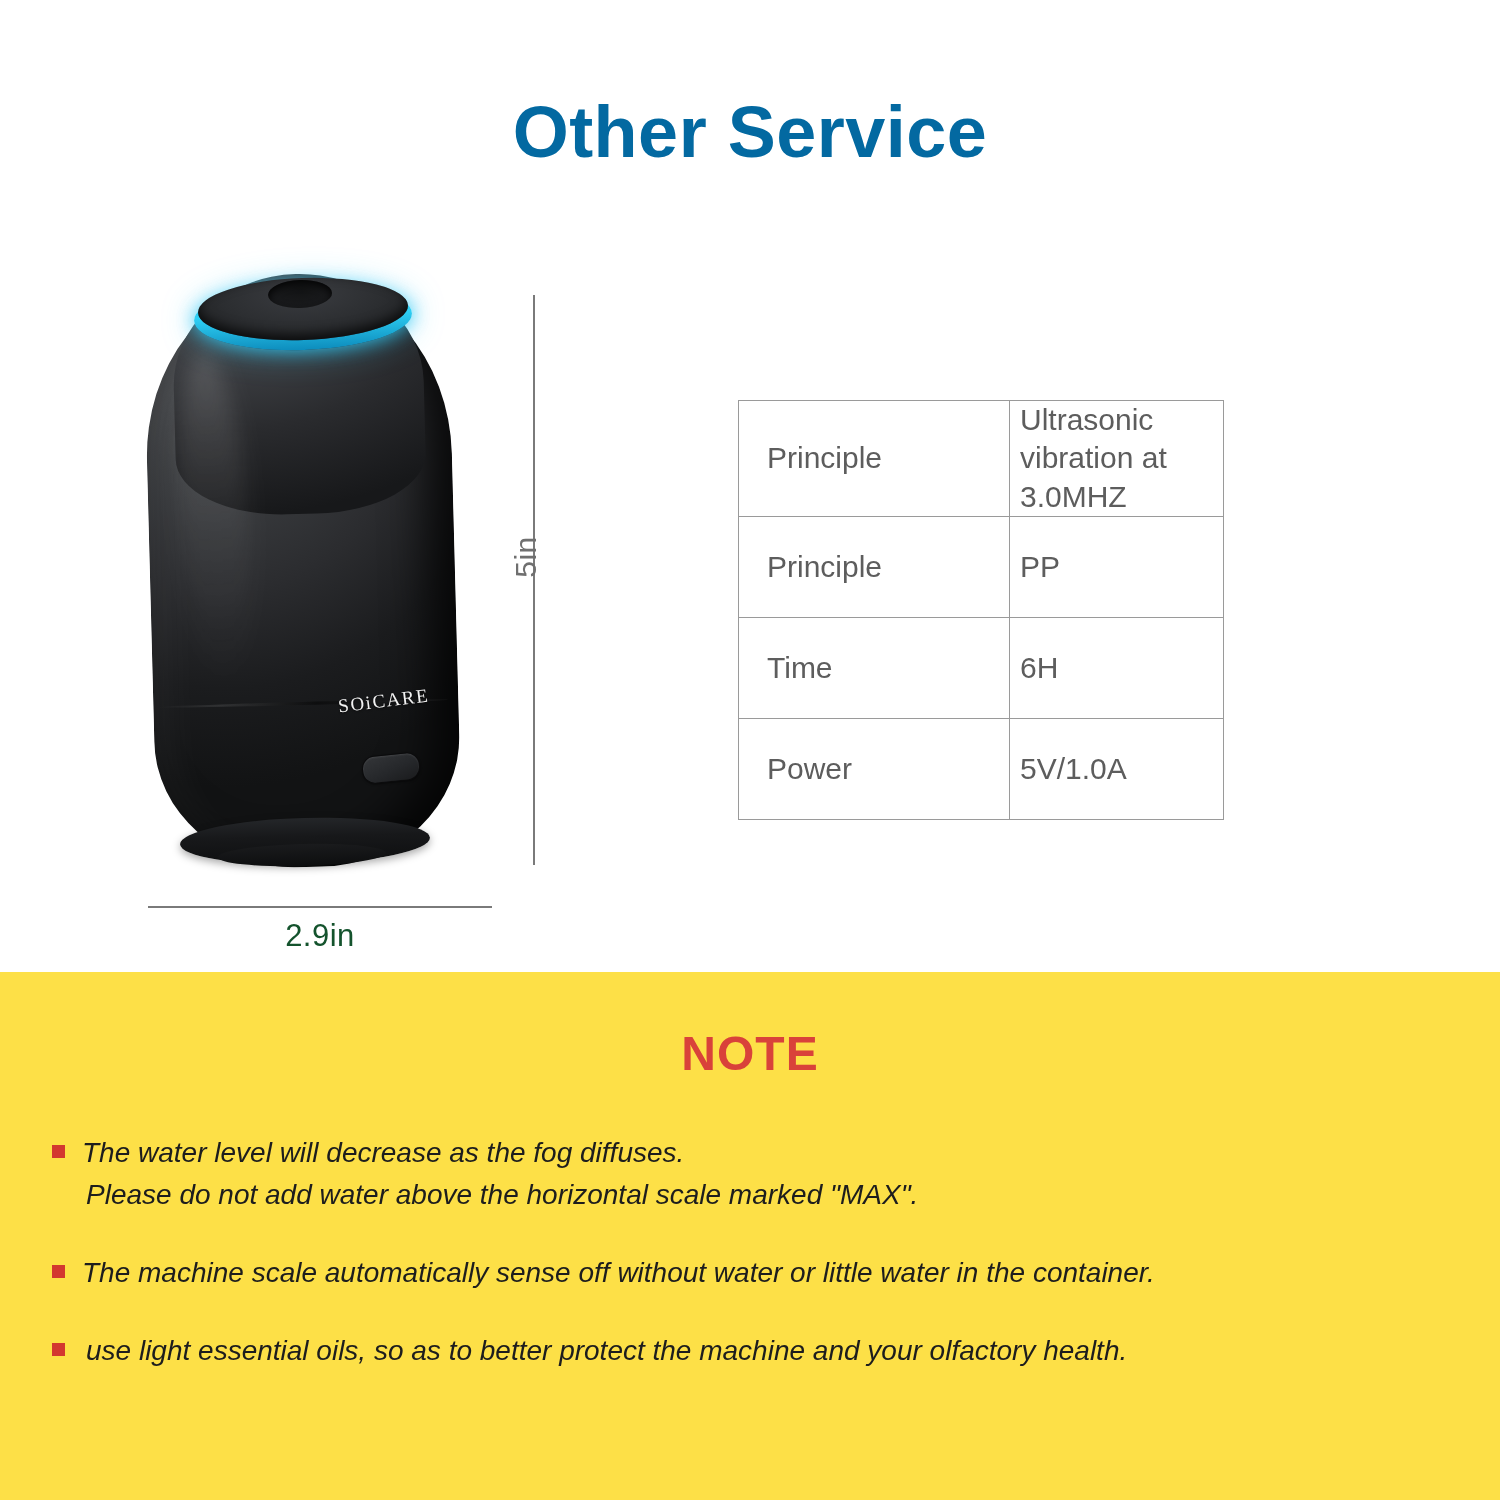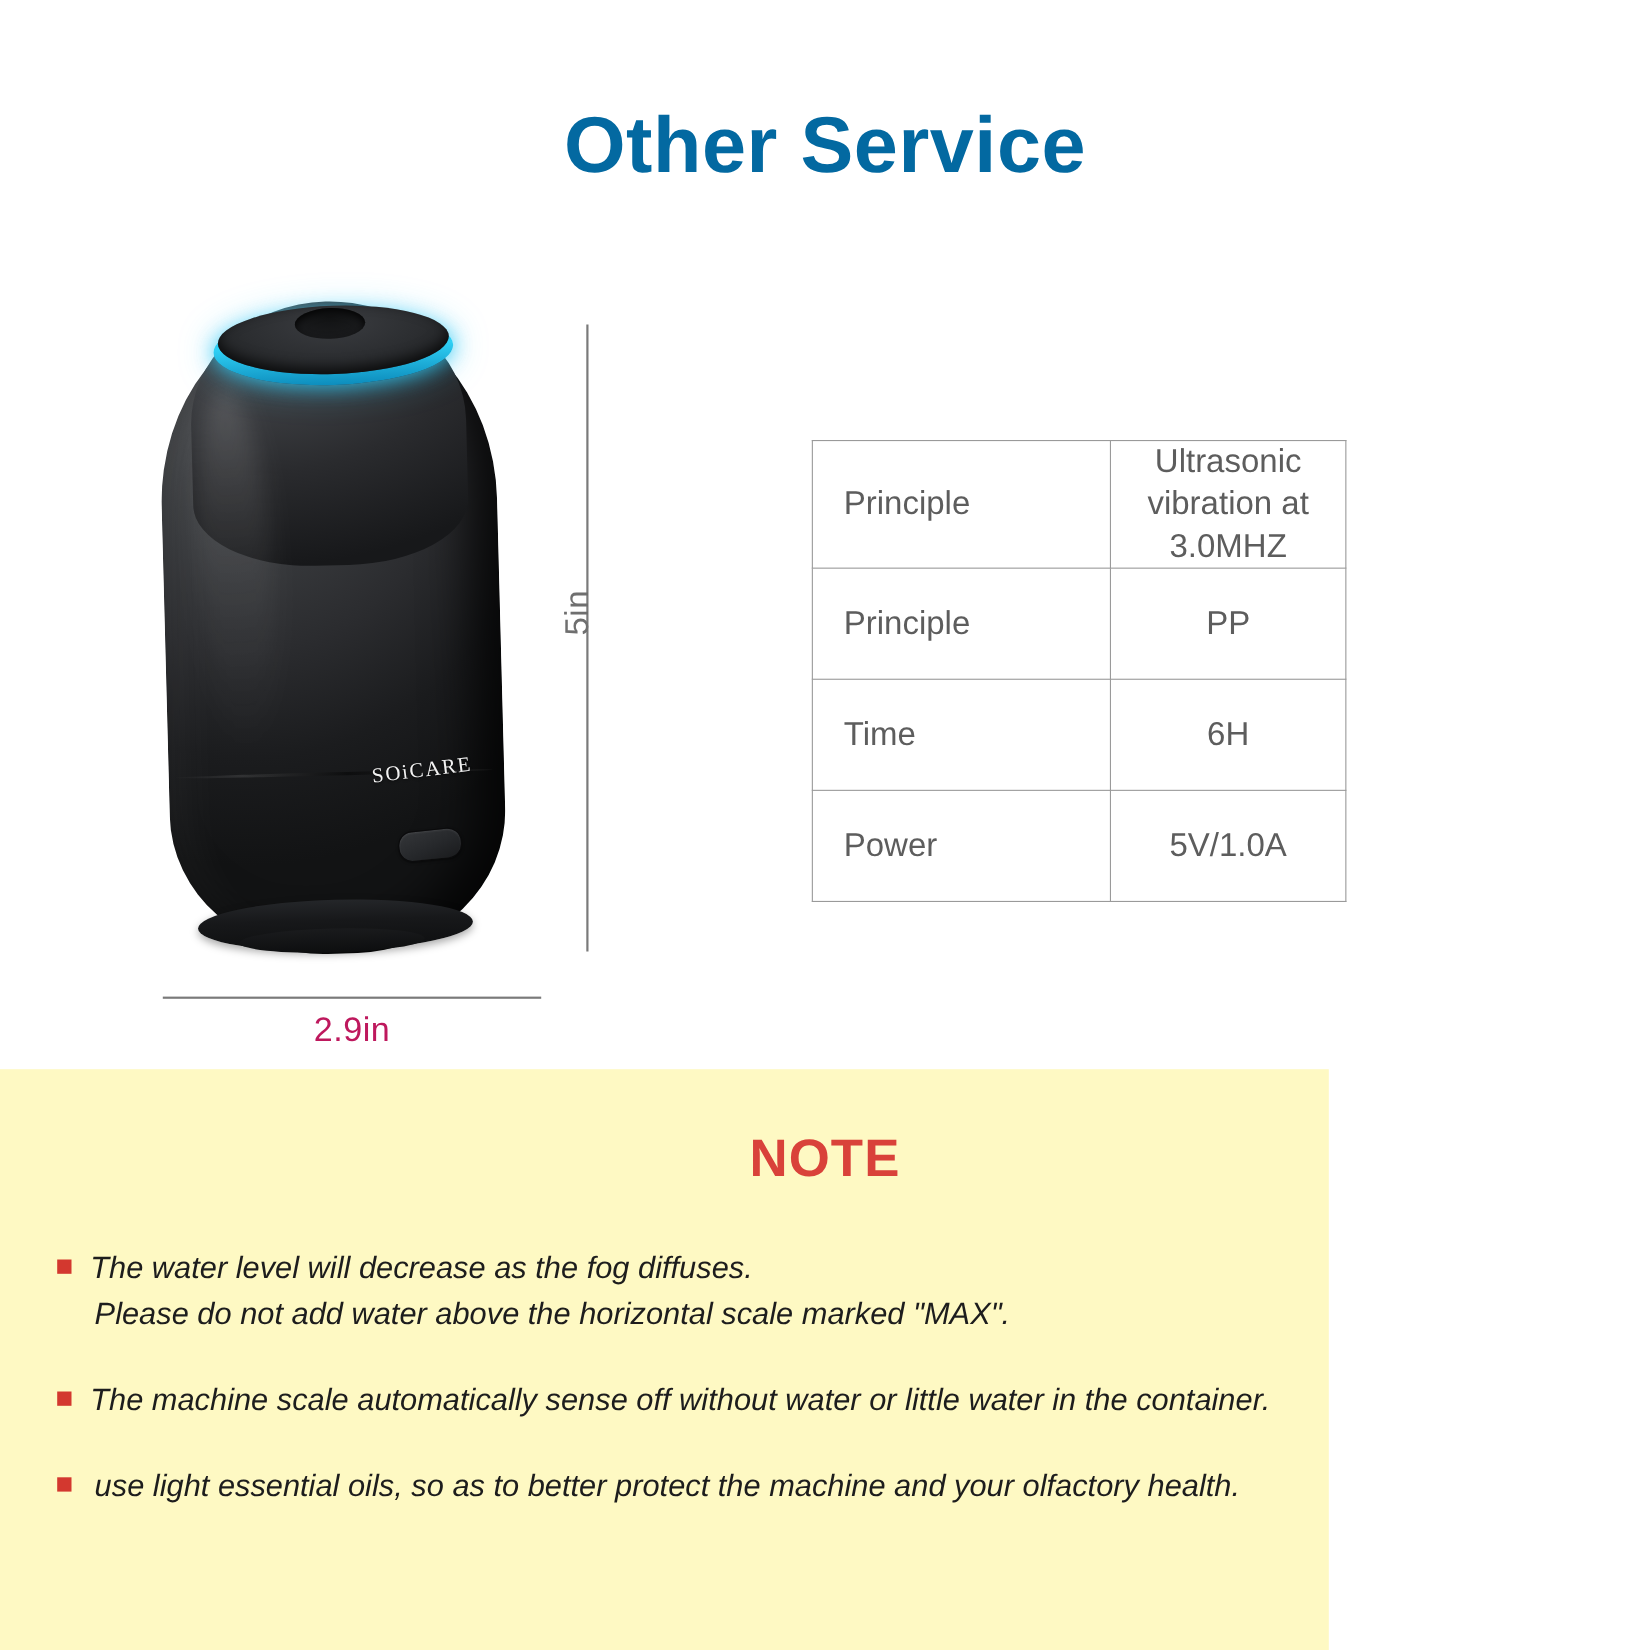--- a/index.html
+++ b/index.html
@@ -207,21 +207,21 @@
     height: 2px;
     background: #7a7a7a;
   }
   .dim-h-label {
     position: absolute;
     left: 148px;
     top: 918px;
     width: 344px;
     text-align: center;
     font-size: 31px;
-    color: #be185d;
+    color: #14532d;
     letter-spacing: 0.5px;
   }
 
   
   .spec-table {
     position: absolute;
     left: 738px;
     top: 400px;
     width: 486px;
     border-collapse: collapse;
@@ -234,31 +234,31 @@
     padding: 0 10px;
     height: 100px;
     line-height: 1.28;
   }
   .spec-label {
     width: 232px;
     text-align: left;
     padding-left: 28px !important;
   }
   .spec-value {
-    text-align: center;
+    text-align: left;
   }
 
   
   .note-section {
     position: absolute;
     left: 0;
     top: 972px;
-    width: 1208px;
+    width: 1500px;
     height: 528px;
-    background: #fef9c3;
+    background: #fde047;
   }
   .note-title {
     position: absolute;
     top: 58px;
     left: 0;
     width: 1500px;
     text-align: center;
     font-size: 48px;
     font-weight: bold;
     color: #d9423a;

